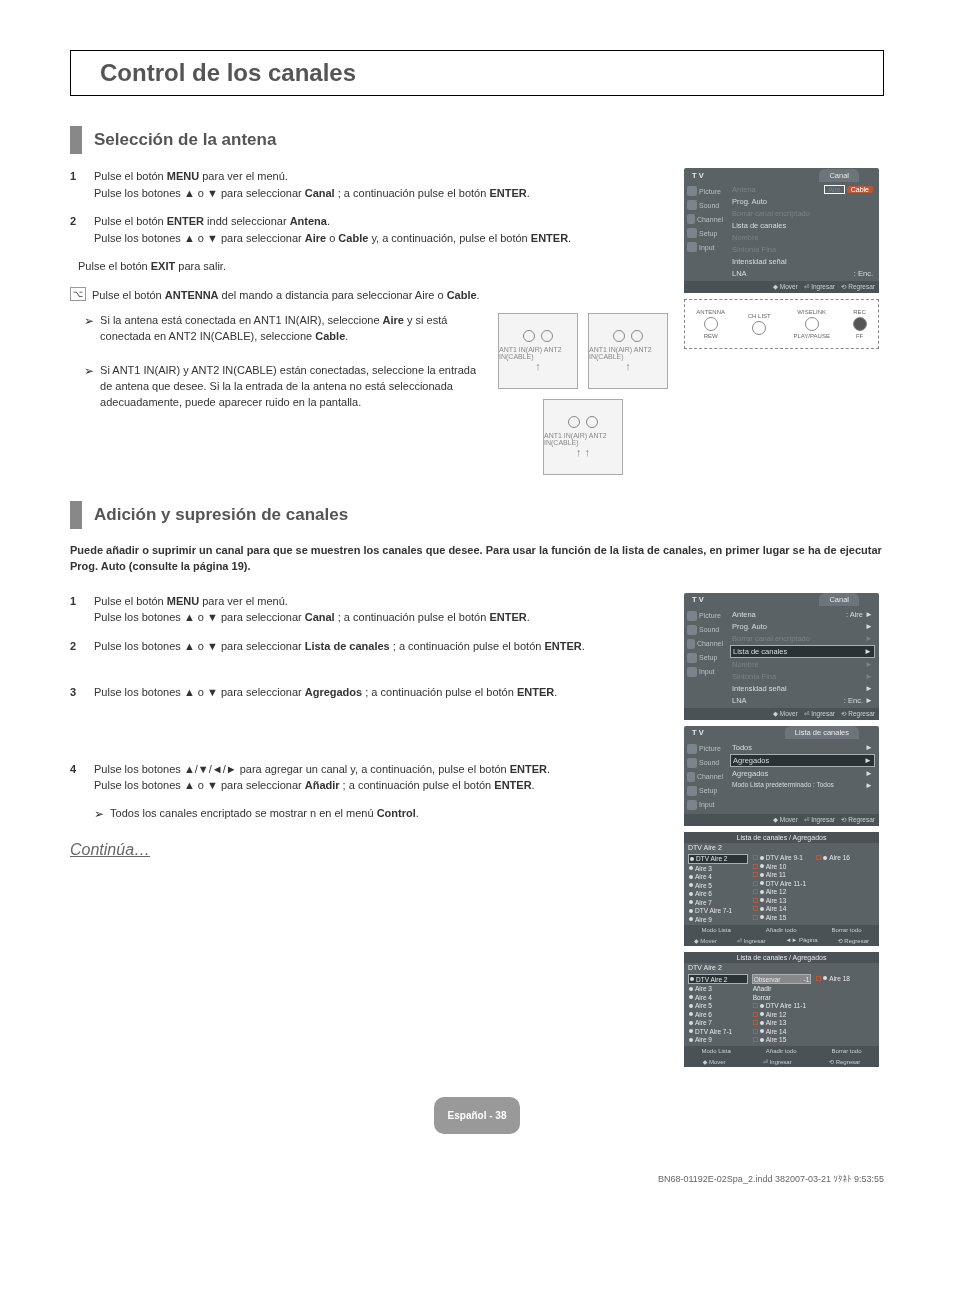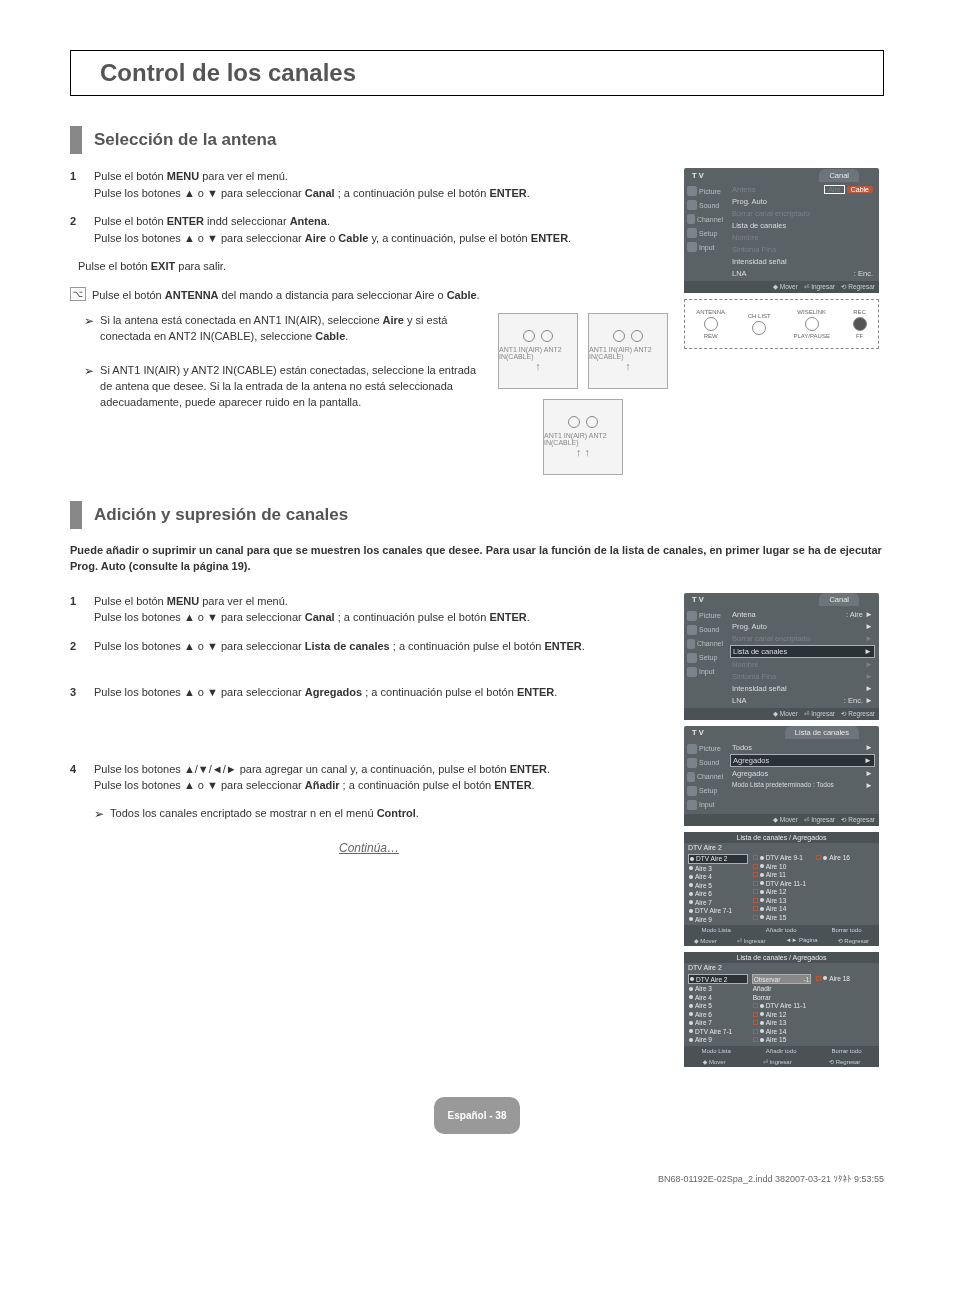--- a/index.html
+++ b/index.html
@@ -49,21 +49,21 @@
 .chlist-osd{width:195px;background:#5a6266;color:#e8e8e8;font-size:6.5px;border-radius:2px;margin-bottom:6px}
 .chlist-head{text-align:center;padding:2px;background:#4a5256;font-size:7px}
 .chlist-sub{padding:1px 4px;font-size:7px}
 .chlist-cols{display:flex;padding:2px 4px;gap:4px}
 .chlist-col{flex:1;display:flex;flex-direction:column;gap:0.5px}
 .chlist-item{display:flex;align-items:center;gap:2px;padding:0.5px 1px}
 .chlist-item.hl{background:#2a3236;border:1px solid #a8b0b6}
 .dot{width:4px;height:4px;background:#d8dde0;border-radius:50%;flex-shrink:0}
 .sq{width:5px;height:5px;border:1px solid #b85838;flex-shrink:0}
 .chlist-foot{background:#4a5256;padding:2px 4px;font-size:6px;display:flex;gap:8px;justify-content:space-around;color:#c8d0d4}
-.continue{text-align:center;font-style:italic;text-decoration:underline;color:#666;font-size:12px}
+.continue{text-align:left;font-style:italic;text-decoration:underline;color:#666;font-size:16px}
 .page-foot{text-align:center;margin-top:24px}
 .foot-pill{display:inline-block;background:#999;color:#fff;padding:13px 14px;border-radius:10px;font-size:10px;font-weight:bold}
 .doc-meta{display:flex;justify-content:flex-end;margin-top:40px;font-size:9px;color:#666}
 </style>
 </head>
 <body>
 
 <div class="page-title">Control de los canales</div>
 
 <div class="section-title">Selección de la antena</div>

